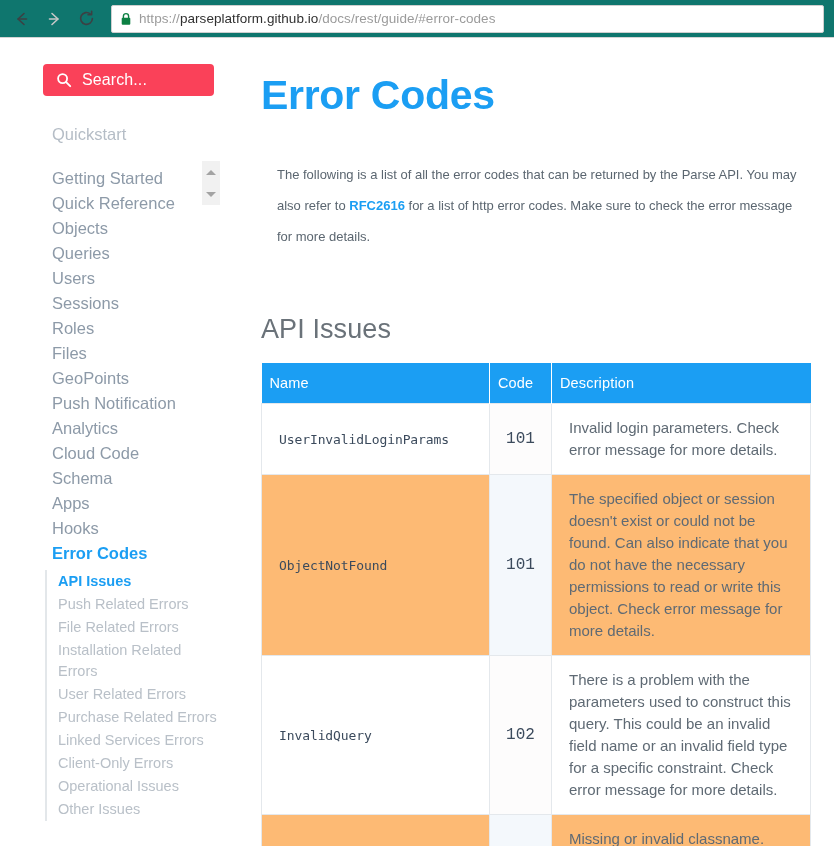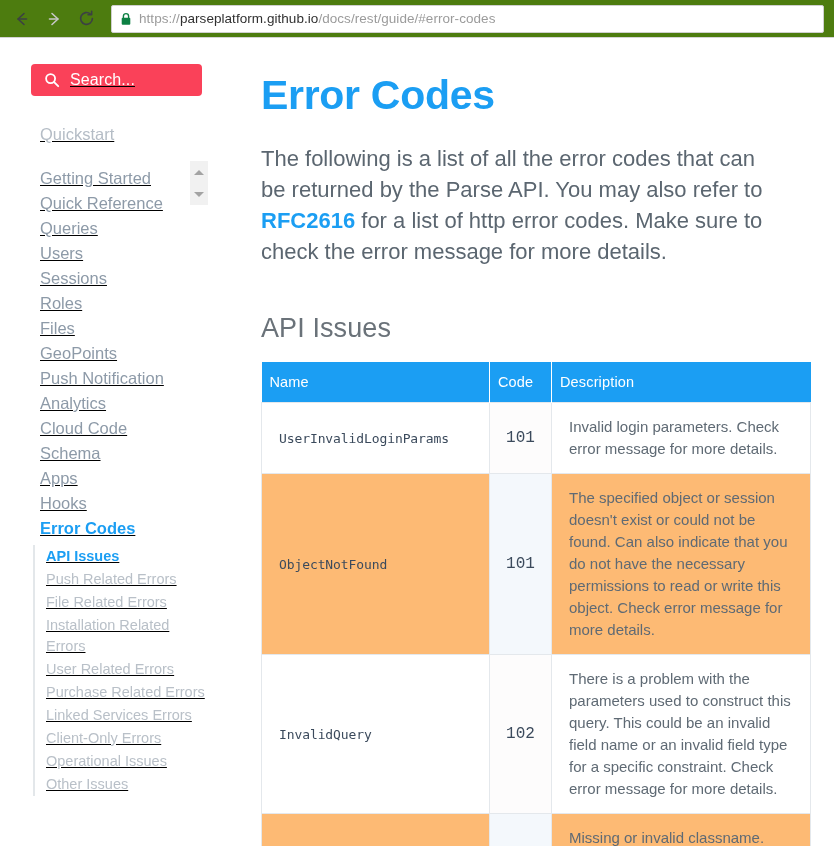--- a/index.html
+++ b/index.html
@@ -9,21 +9,21 @@
     overflow: hidden;
     background: #ffffff;
     font-family: "Liberation Sans", sans-serif;
   }
 
   
   #browser-chrome {
     position: relative;
     width: 834px;
     height: 38px;
-    background: #4d7c0f;
+    background: #0f766e;
     border-bottom: 1px solid #d4d4d4;
     display: flex;
     align-items: center;
   }
   .nav-btn {
     width: 26px; height: 26px;
     display: flex; align-items: center; justify-content: center;
     margin-left: 6px;
     cursor: pointer;
     flex: none;
@@ -59,26 +59,25 @@
     position: relative;
     width: 834px;
     height: 808px;
     background: #ffffff;
     overflow: hidden;
   }
 
   
   #sidebar {
     position: absolute;
-    left: 0; top: 0;
+    left: 12px; top: 0;
     width: 240px;
     height: 808px;
     padding-top: 26px;
     overflow: hidden;
-    text-decoration: underline;
   }
   #search-button {
     margin-left: 31px;
     width: 171px;
     height: 32px;
     background: #fa4159;
     border-radius: 4px;
     display: flex;
     align-items: center;
     cursor: pointer;
@@ -167,23 +166,23 @@
   #page-title {
     margin: 0;
     padding-top: 36px;
     font-size: 41px;
     font-weight: bold;
     color: #1b9ef3;
     letter-spacing: -0.3px;
     line-height: 1.05;
   }
   #intro {
-    margin: 0;
+    margin: 16px;
     padding-top: 26px;
-    font-size: 22px;
+    font-size: 13px;
     line-height: 31px;
     color: #5b6670;
     max-width: 524px;
   }
   #intro a {
     color: #1b9ef3;
     font-weight: bold;
     text-decoration: none;
   }
   #section-title {
@@ -301,20 +300,21 @@
           <path d="M10.1 10.1 L14.2 14.2" stroke="#ffffff" stroke-width="1.9" stroke-linecap="round"></path>
         </svg>
       </span>
       <span class="slabel">Search...</span>
     </div>
 
     <ul id="nav-list">
       <li class="nav-item quickstart">Quickstart</li>
       <li class="nav-item">Getting Started</li>
       <li class="nav-item">Quick Reference</li>
+      <li class="nav-item">Objects</li>
       <li class="nav-item">Queries</li>
       <li class="nav-item">Users</li>
       <li class="nav-item">Sessions</li>
       <li class="nav-item">Roles</li>
       <li class="nav-item">Files</li>
       <li class="nav-item">GeoPoints</li>
       <li class="nav-item">Push Notification</li>
       <li class="nav-item">Analytics</li>
       <li class="nav-item">Cloud Code</li>
       <li class="nav-item">Schema</li>

